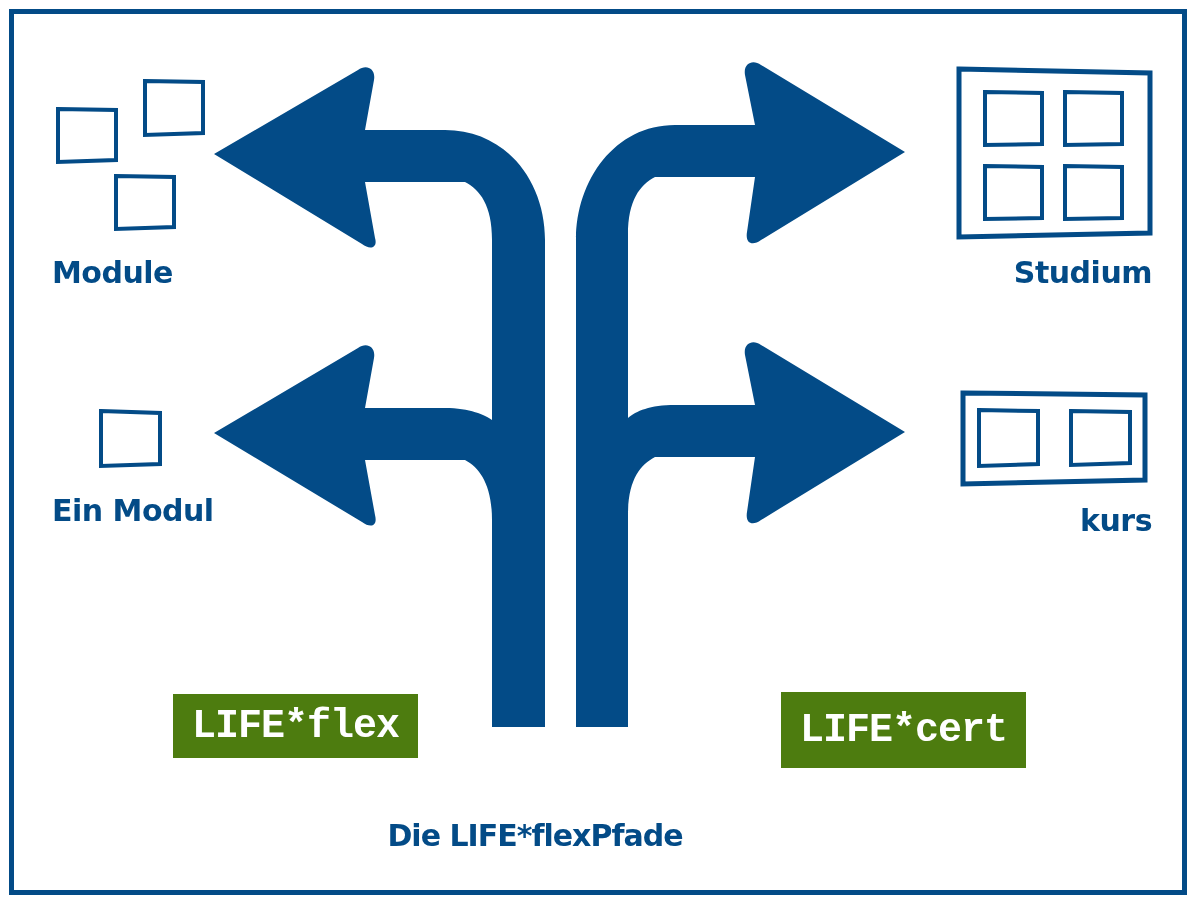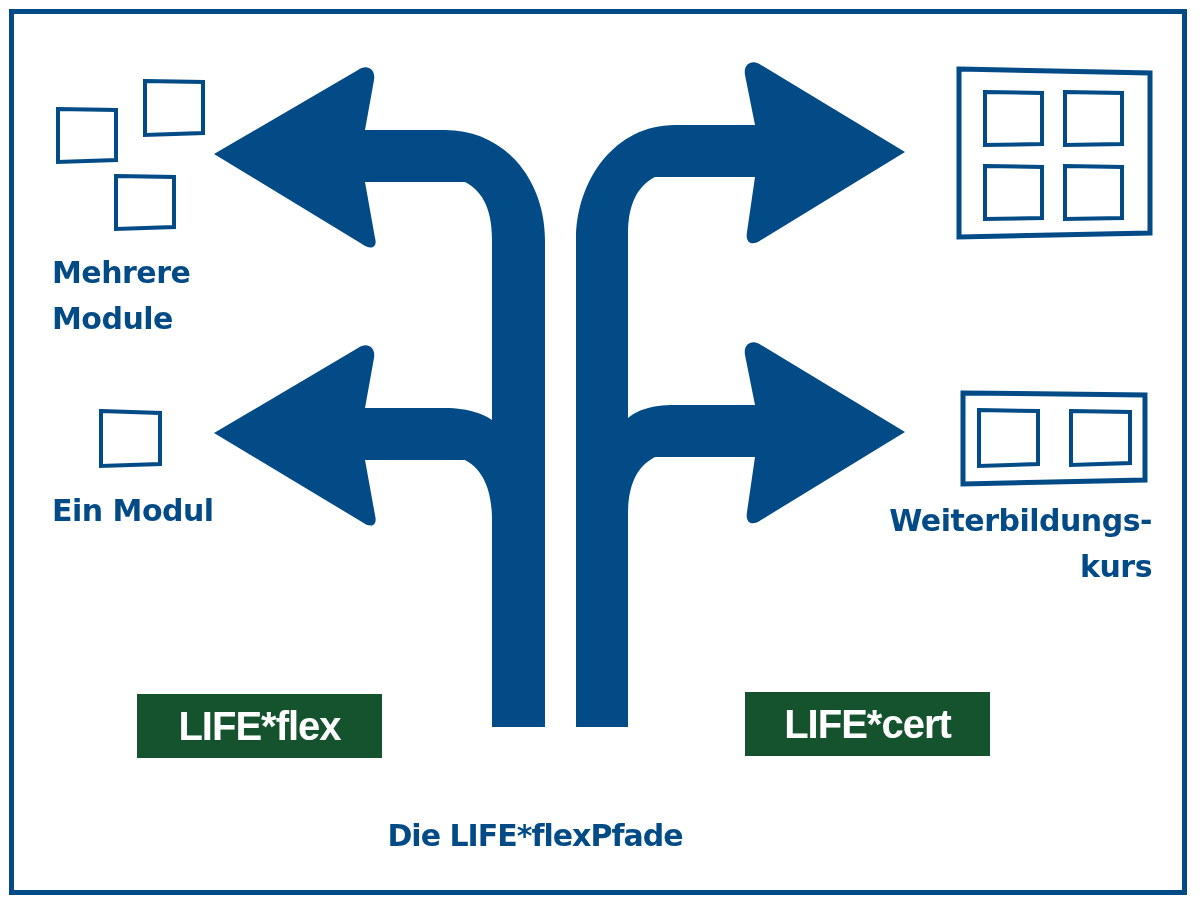--- a/index.html
+++ b/index.html
@@ -1,21 +1,21 @@
 <!DOCTYPE html>
 <html><head>
 <meta charset="utf-8">
 <style>
   html, body { margin: 0; padding: 0; background: #ffffff; }
   body { width: 1200px; height: 900px; position: relative; overflow: hidden; font-family: "Liberation Sans", sans-serif; }
   .frame { position: absolute; left: 9px; top: 9px; width: 1168px; height: 876px; border: 5px solid #034b87; }
   svg.art { position: absolute; left: 0; top: 0; }
   .lbl { position: absolute; color: #034b87; font-family: "DejaVu Sans", sans-serif; font-weight: bold; font-size: 30px; line-height: 46px; letter-spacing: -0.5px; }
   .lbl.right { text-align: right; }
-  .tag { position: absolute; background: #14532d; color: #ffffff; font-family: Liberation Sans, sans-serif; font-weight: bold; font-size: 40px; letter-spacing: -1px; display: flex; align-items: center; justify-content: center; }
+  .tag { position: absolute; background: #4d7c0f; color: #ffffff; font-family: Liberation Mono, monospace; font-weight: bold; font-size: 40px; letter-spacing: -1px; display: flex; align-items: center; justify-content: center; margin-left: 36px; }
   .title { position: absolute; left: 0; width: 1070px; top: 818px; text-align: center; color: #034b87; font-family: "DejaVu Sans", sans-serif; font-weight: bold; font-size: 30px; letter-spacing: -1px; }
 </style>
 </head>
 <body>
 
 <div class="frame"></div>
 
 <svg class="art" width="1200" height="900" viewBox="0 0 1200 900">
 
   <g fill="#034b87">
@@ -53,30 +53,29 @@
   </g>
 
   <g fill="none" stroke="#034b87">
     <polygon points="963,393 1145,395 1145,480 963,484" stroke-width="5"></polygon>
     <polygon points="979,410 1038,411 1038,464 979,466" stroke-width="4"></polygon>
     <polygon points="1071,411 1130,412 1130,463 1071,465" stroke-width="4"></polygon>
   </g>
 </svg>
 
 <div class="lbl" style="left:52px; top:250px;">
-  <div>Mehrere</div>
   <div>Module</div>
 </div>
 
 <div class="lbl" style="left:52px; top:488px;">Ein Modul</div>
 
 <div class="lbl right" style="right:48px; top:250px;">
+  <div>Studium</div>
 </div>
 
 <div class="lbl right" style="right:48px; top:498px;">
-  <div>Weiterbildungs-</div>
   <div>kurs</div>
 </div>
 
 <div class="tag" style="left:137px; top:694px; width:245px; height:64px;">LIFE*flex</div>
-<div class="tag" style="left:745px; top:692px; width:245px; height:64px;">LIFE*cert</div>
+<div class="tag" style="left:745px; top:692px; width:245px; height:76px;">LIFE*cert</div>
 
 <div class="title">Die LIFE*flexPfade</div>
 
 </body></html>

